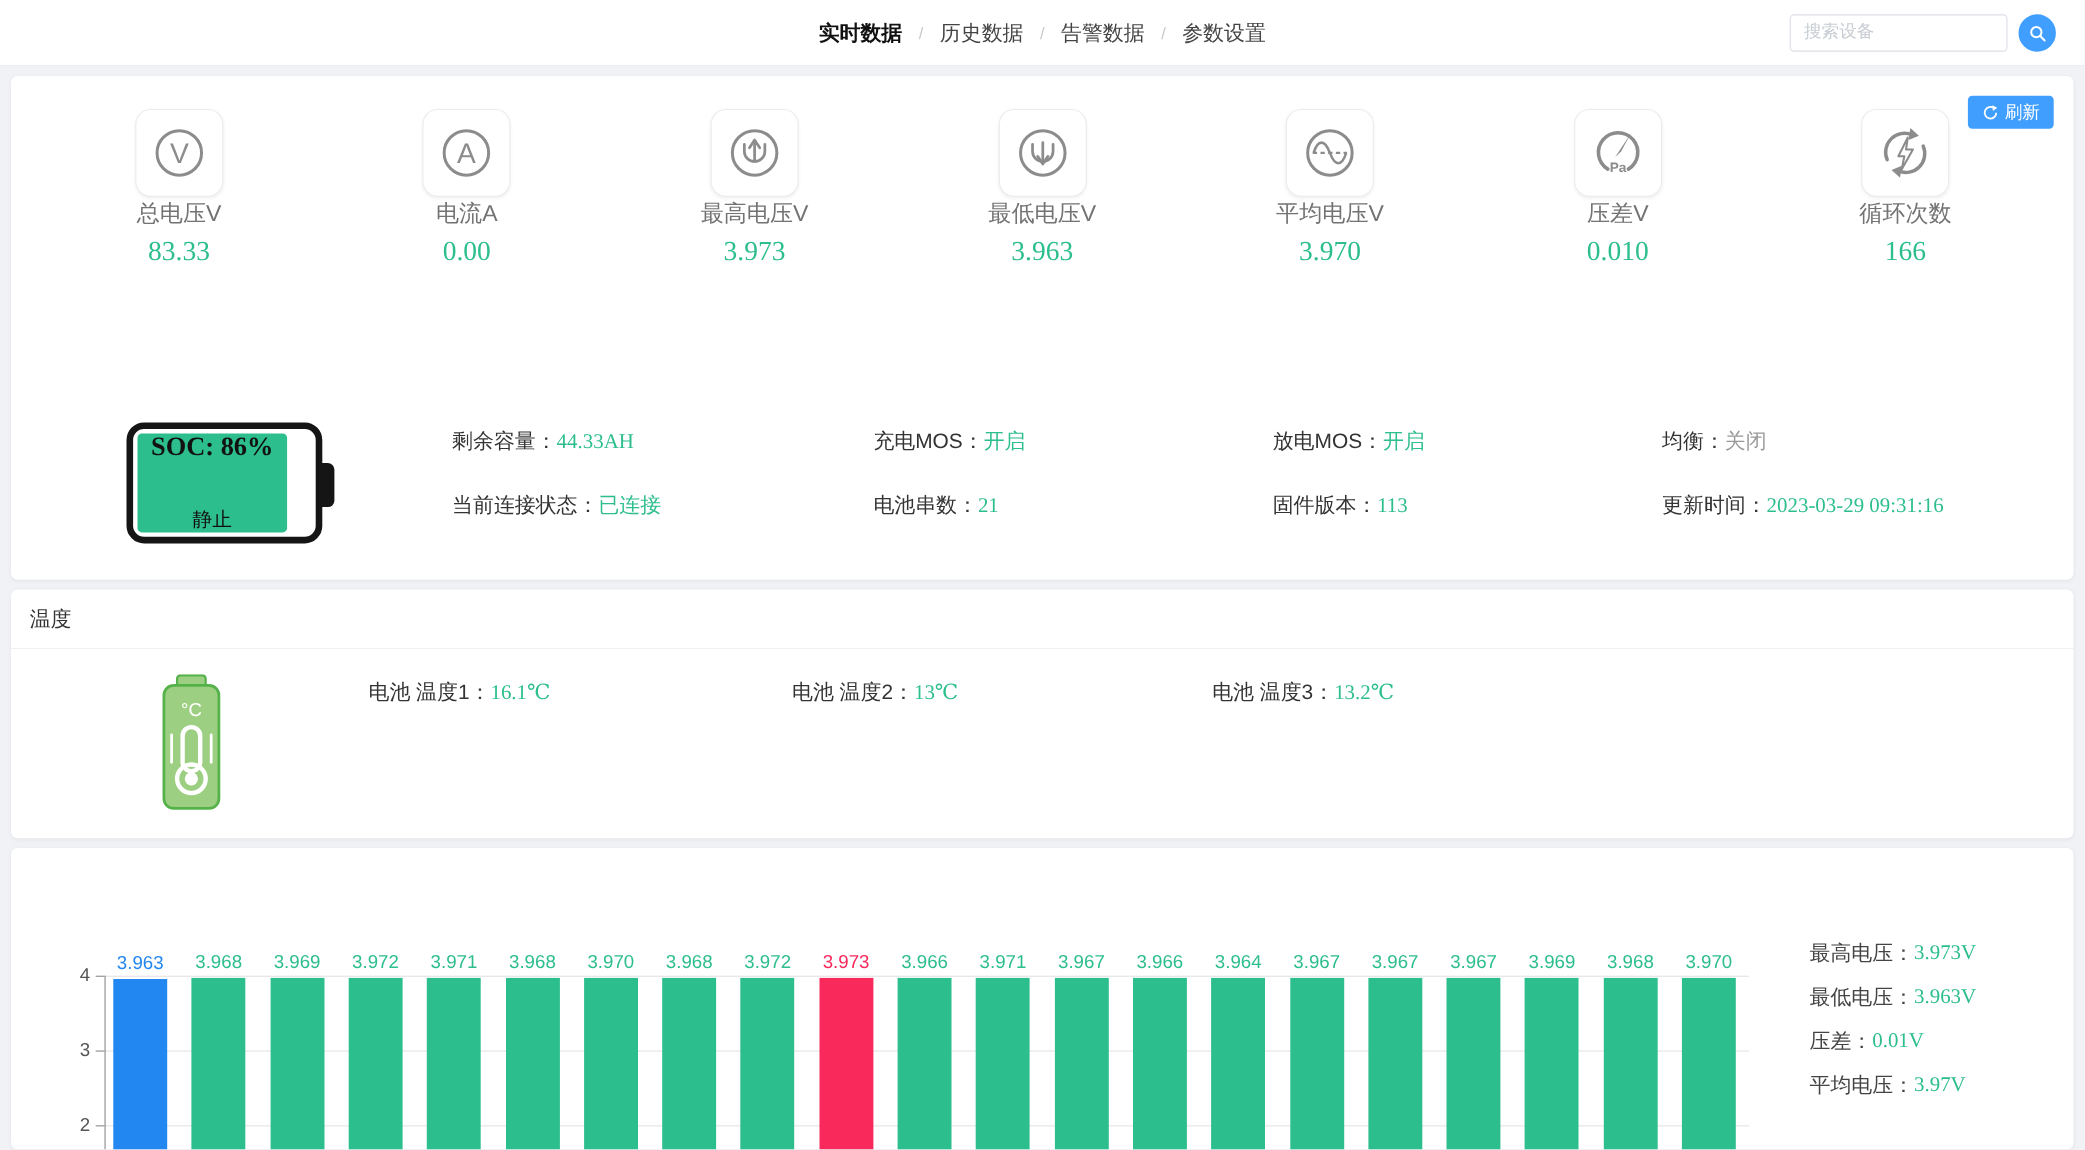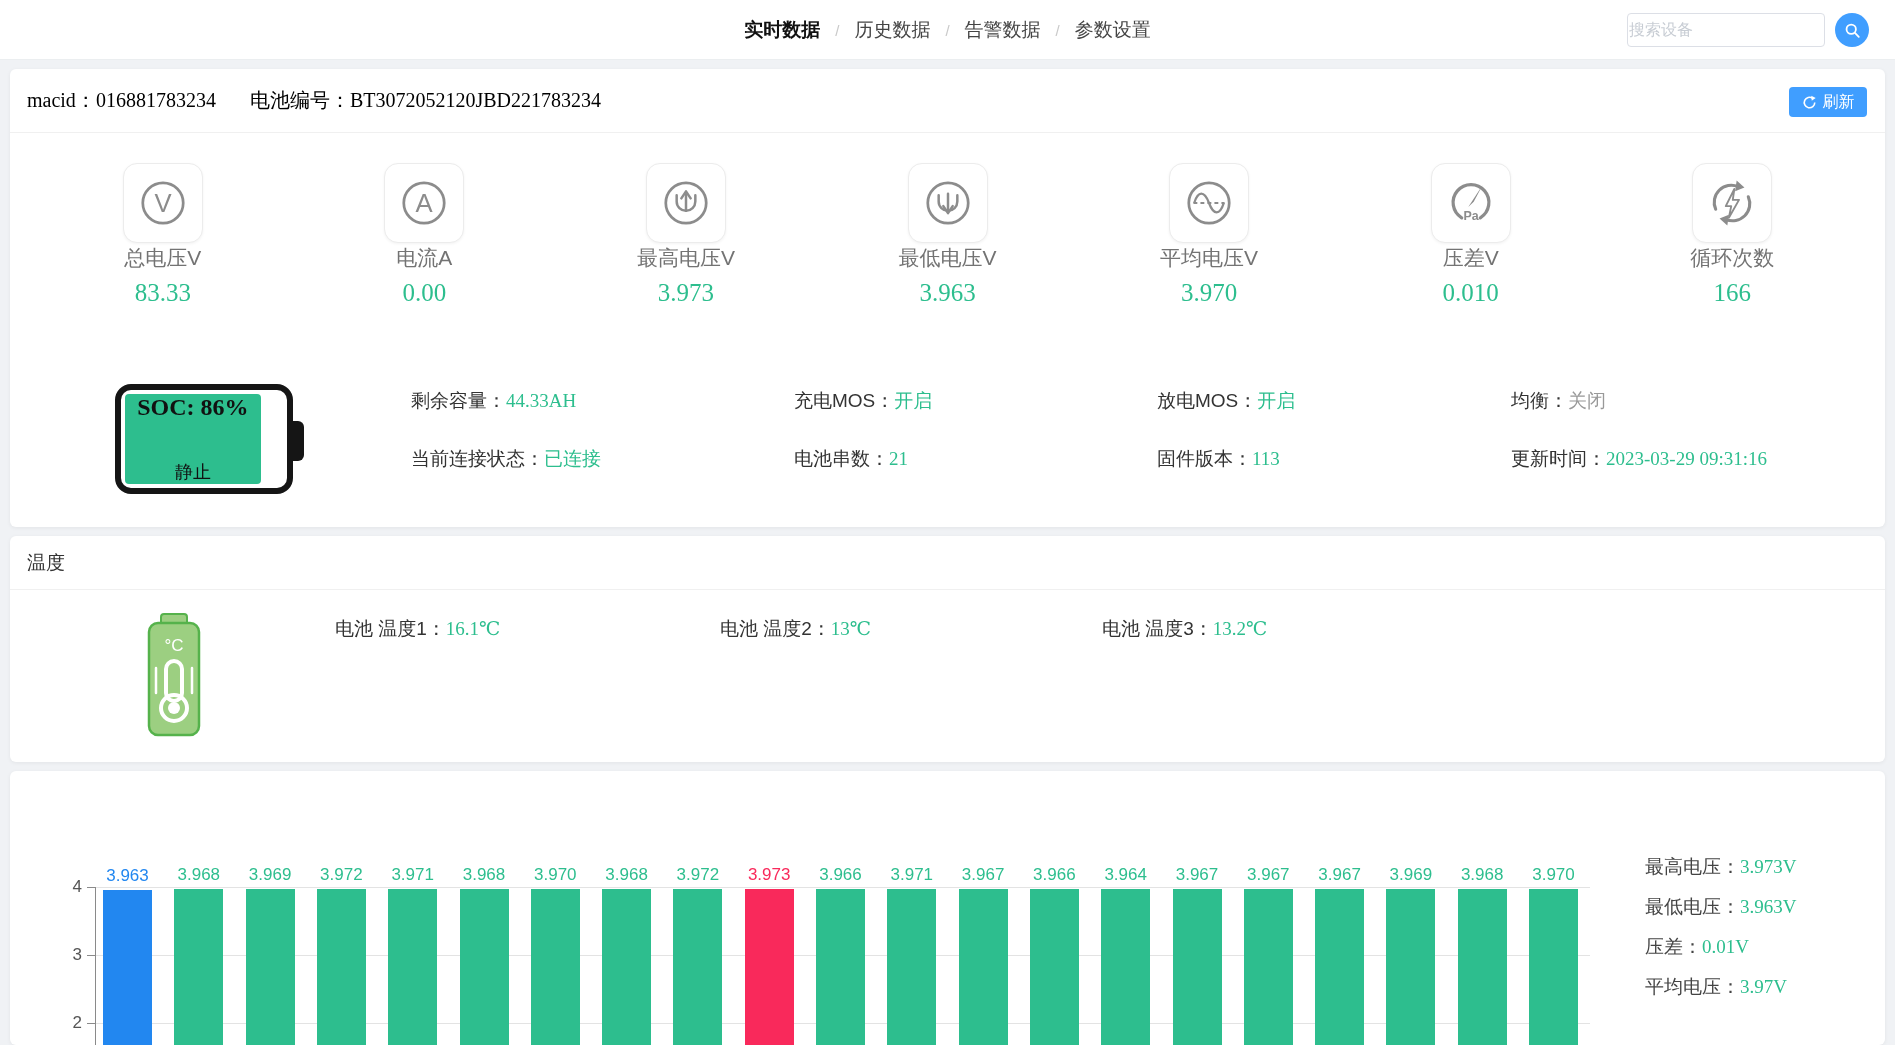--- a/index.html
+++ b/index.html
@@ -17,21 +17,21 @@
 
   
   .topnav{position:relative;height:60px;background:#fff;border-bottom:1px solid #ebeef0;}
   .nav-links{position:absolute;left:0;right:0;top:0;height:60px;display:flex;
     justify-content:center;align-items:center;gap:15px;font-size:19px;color:#444;}
   .nav-item{cursor:pointer;}
   .nav-item.active{color:#111;font-weight:bold;}
   .nav-sep{color:#c9c9c9;font-size:15px;}
   .search-area{position:absolute;right:26px;top:13px;display:flex;align-items:center;gap:10px;}
   .search-input{width:198px;height:34px;border:1px solid #dcdfe6;border-radius:4px;
-    padding:0 1px;font-size:16px;color:#333;outline:none;background:#fff;}
+    padding:0 12px;font-size:16px;color:#333;outline:none;background:#fff;}
   .search-input::placeholder{color:#c8cdd4;}
   .search-btn{width:34px;height:34px;border-radius:50%;background:var(--blue);border:none;
     display:flex;align-items:center;justify-content:center;cursor:pointer;flex:0 0 auto;}
 
   
   .card{position:relative;background:#fff;border-radius:6px;margin:0 10px;
     box-shadow:0 1px 4px rgba(0,0,0,.06);}
   #info-card{margin-top:9px;height:458px;}
   #temp-card{margin-top:9px;height:226px;}
   #volt-card{margin-top:9px;height:274px;overflow:hidden;}
@@ -112,24 +112,20 @@
         <svg width="17" height="17" viewBox="0 0 16 16">
           <circle cx="6.8" cy="6.8" r="4.4" stroke="#fff" stroke-width="1.7" fill="none"></circle>
           <line x1="10.3" y1="10.3" x2="13.9" y2="13.9" stroke="#fff" stroke-width="1.7" stroke-linecap="round"></line>
         </svg>
       </span>
     </button>
   </div>
 </header>
 
 <section class="card" id="info-card">
-  <div class="device-row serif">
-    <span class="device-field"><span>macid：</span><span>016881783234</span></span>
-    <span class="device-field"><span>电池编号：</span><span>BT3072052120JBD221783234</span></span>
-  </div>
   <button class="refresh-btn">
     <span style="display:flex;">
       <svg width="15" height="15" viewBox="0 0 16 16">
         <path d="M13.6 8 A 5.6 5.6 0 1 1 11.3 3.5" fill="none" stroke="#fff" stroke-width="1.7"></path>
         <polygon points="9.9,0.8 14.6,3.2 10.4,6.2" fill="#fff"></polygon>
       </svg>
     </span>
     <span>刷新</span>
   </button>
 

